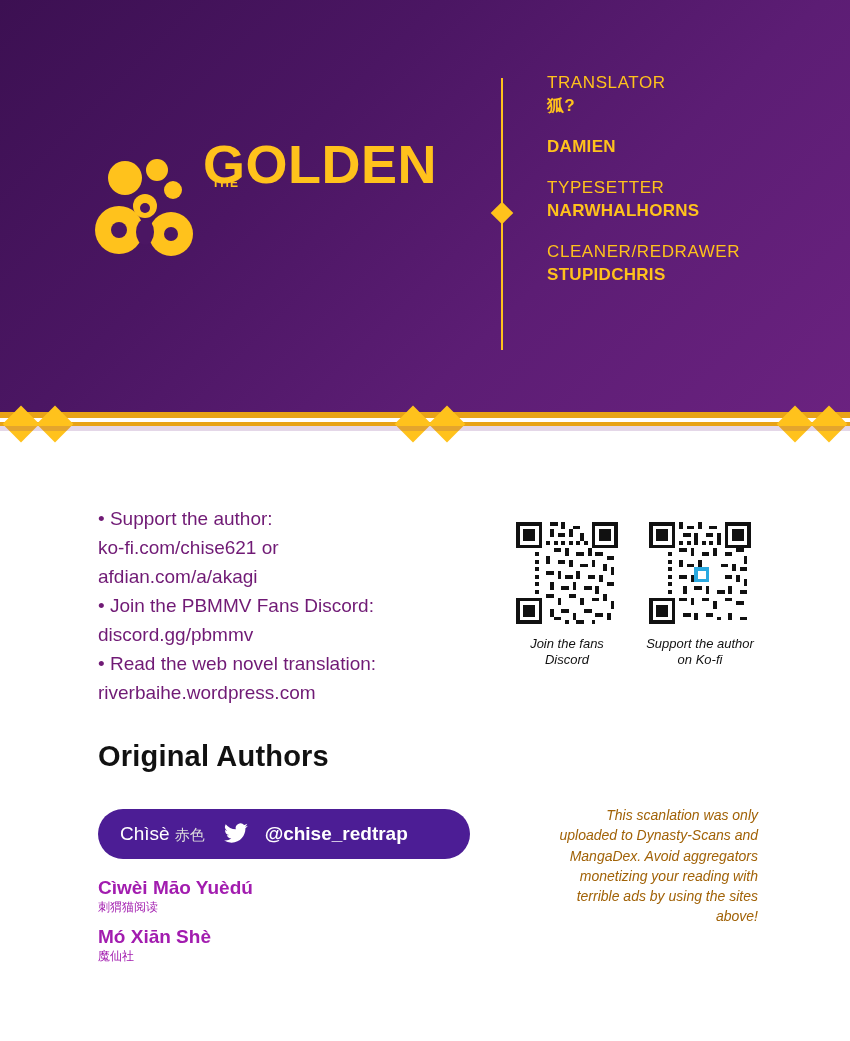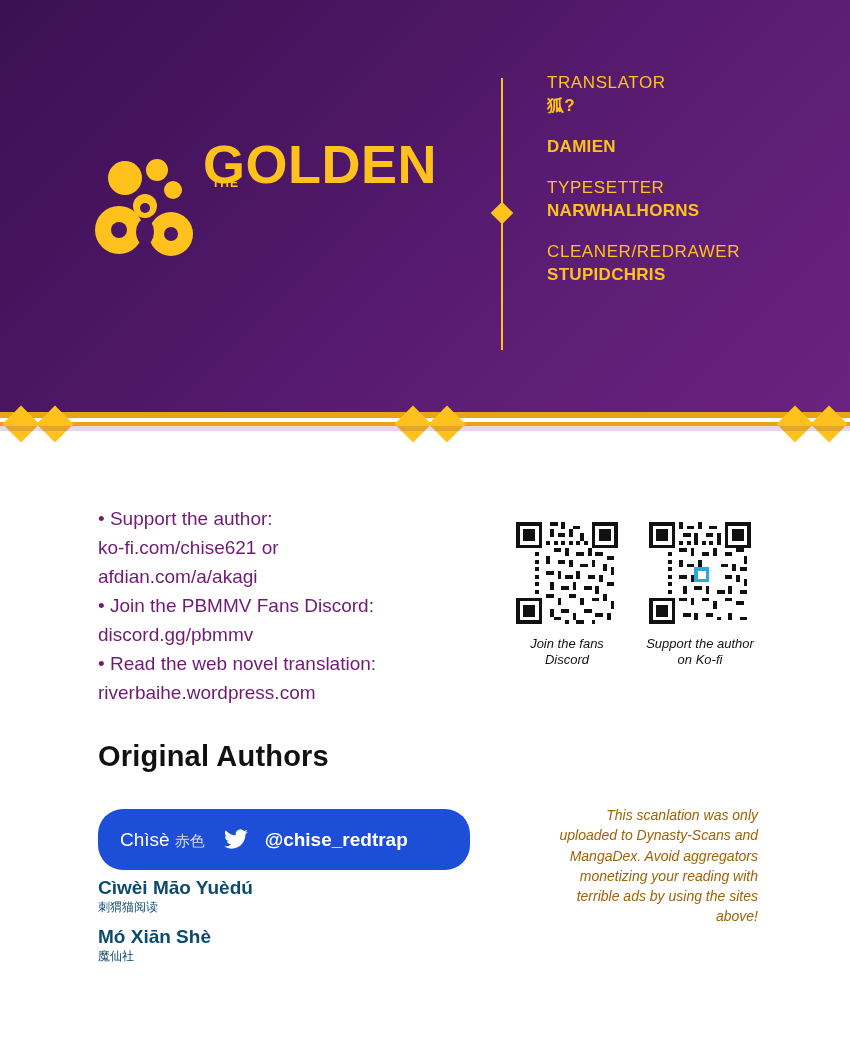--- a/index.html
+++ b/index.html
@@ -170,22 +170,22 @@
     font-size: 29px;
     font-weight: bold;
     color: #111;
     letter-spacing: 0.2px;
   }
   .twitter-pill {
     position: absolute;
     left: 98px;
     top: 809px;
     width: 372px;
-    height: 61px;
-    background: #1d4ed8;
+    height: 50px;
+    background: #4c1d95;
     border-radius: 25px;
     display: flex;
     align-items: center;
     padding: 0 22px;
     box-sizing: border-box;
     color: #ffffff;
   }
   .pill-name {
     font-size: 19px;
     color: #ffffff;
@@ -196,21 +196,21 @@
   .pill-handle {
     font-size: 19px;
     font-weight: bold;
     color: #ffffff;
     white-space: nowrap;
   }
 
   .author-entry {
     position: absolute;
     left: 98px;
-    color: #0c4a6e;
+    color: #a21caf;
   }
   .author-entry .rom {
     font-size: 19px;
     font-weight: bold;
     line-height: 1.25;
   }
   .author-entry .han {
     font-size: 12px;
     line-height: 1.3;
   }

